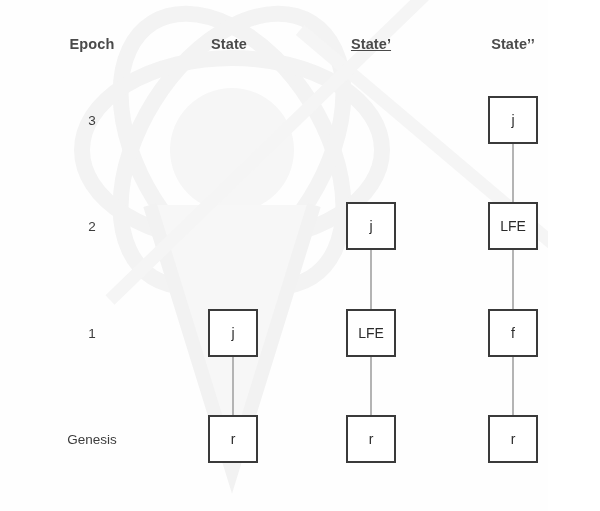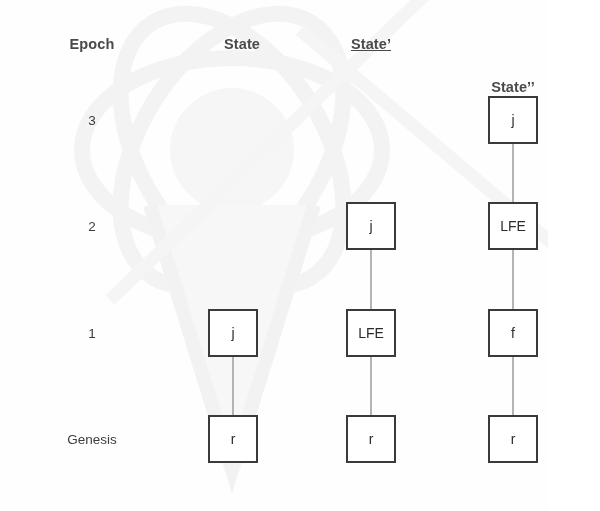--- a/index.html
+++ b/index.html
@@ -99,23 +99,23 @@
     <path d="M150 205 L232 470 L314 205 Z" fill="#f7f7f7"></path>
     <path d="M150 205 L232 470 L314 205" stroke="#f2f2f2" stroke-width="14" fill="none"></path>
     <g stroke="#f5f5f5" stroke-width="13" fill="none">
       <path d="M300 30 L560 250"></path>
       <path d="M430 -10 L110 300"></path>
     </g>
   </svg>
 
   <div id="grid">
       <div class="col-header" style="left: 92px; top: 44px;">Epoch</div>
-      <div class="col-header" style="left: 242px; top: 44px;">State</div>
+      <div class="col-header" style="left: 229px; top: 44px;">State</div>
       <div class="col-header" style="left: 371px; top: 44px; text-decoration: underline;">State’</div>
-      <div class="col-header" style="left: 513px; top: 44px; margin-top: 43px;">State’’</div>
+      <div class="col-header" style="left: 513px; top: 44px;">State’’</div>
       <div class="row-label" style="left: 92px; top: 120px;">3</div>
       <div class="row-label" style="left: 92px; top: 226px;">2</div>
       <div class="row-label" style="left: 92px; top: 333px;">1</div>
       <div class="row-label" style="left: 92px; top: 439px;">Genesis</div>
       <div class="connector" style="left: 513px; top: 144px; height: 58px; background: rgb(180, 180, 180);"></div>
       <div class="connector" style="left: 371px; top: 250px; height: 59px; background: rgb(180, 180, 180);"></div>
       <div class="connector" style="left: 513px; top: 250px; height: 59px; background: rgb(180, 180, 180);"></div>
       <div class="connector" style="left: 233px; top: 357px; height: 58px; background: rgb(180, 180, 180);"></div>
       <div class="connector" style="left: 371px; top: 357px; height: 58px; background: rgb(180, 180, 180);"></div>
       <div class="connector" style="left: 513px; top: 357px; height: 58px; background: rgb(180, 180, 180);"></div>

